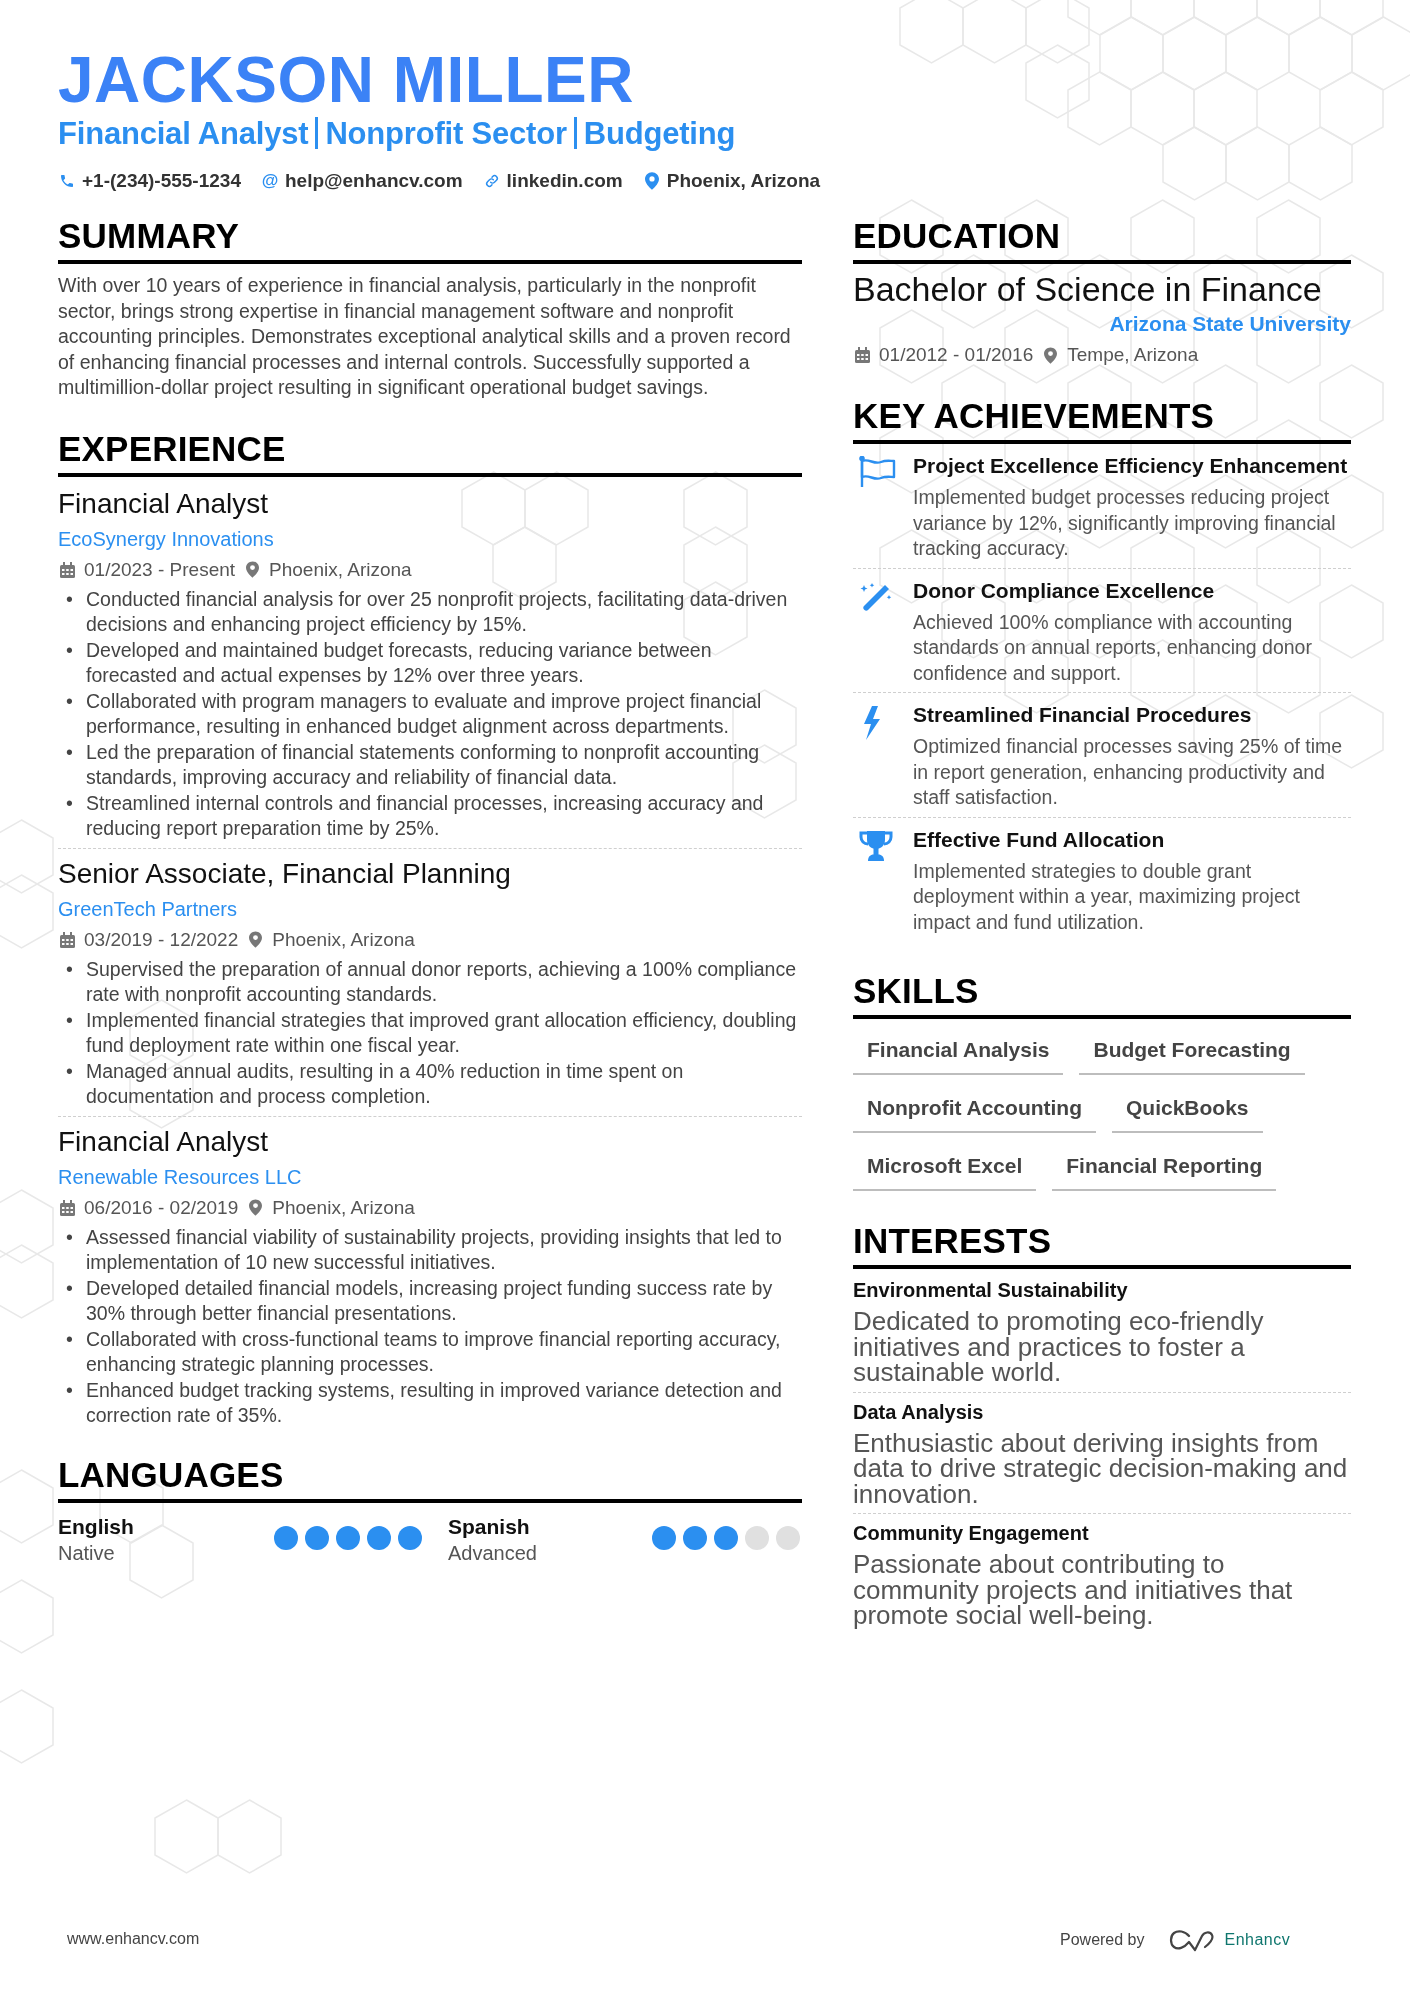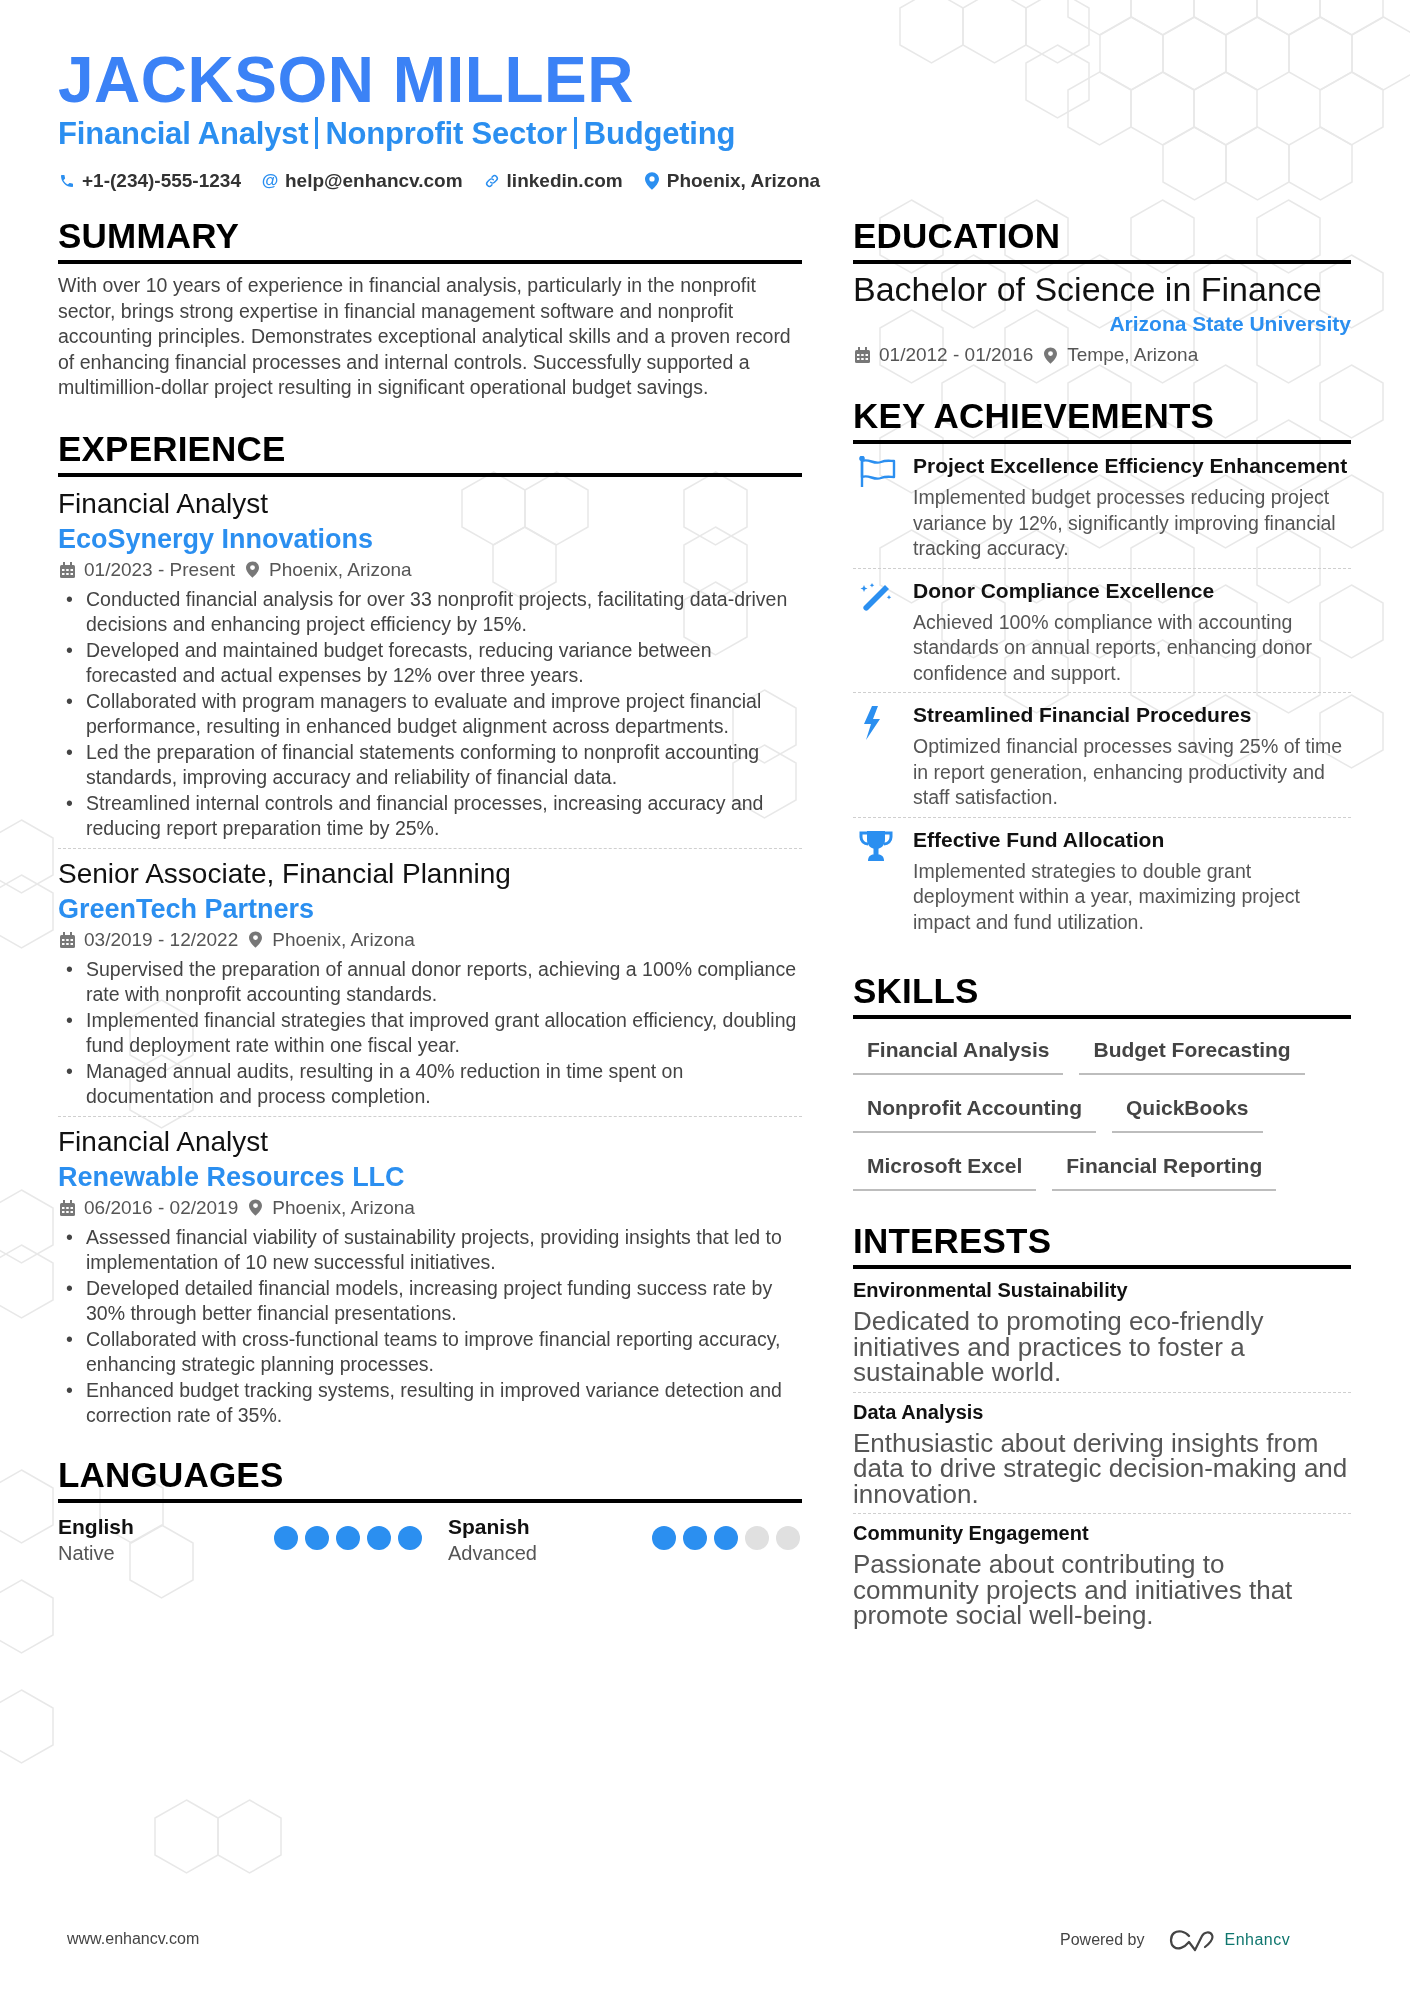--- a/index.html
+++ b/index.html
@@ -21,21 +21,21 @@
   .col-left { position: absolute; left: 58px; top: 212px; width: 744px; }
   .col-right { position: absolute; left: 853px; top: 212px; width: 498px; }
 
   .sec-title { font-size: 35px; font-weight: bold; color: #000; line-height: 44px; padding-top: 2px; border-bottom: 4px solid #000; padding-bottom: 2px; letter-spacing: 0.2px; }
 
   .summary { font-size: 19.5px; color: #444; line-height: 25.5px; margin-top: 9px; }
 
   .job { padding-top: 6px; padding-bottom: 6px; }
   .job + .job { border-top: 1.5px dashed #cfcfcf; }
   .job-title { font-size: 28px; color: #111; line-height: 38px; }
-  .job-company { font-size: 27px; font-weight: bold; color: #2b8ff0; line-height: 32px; }
+  .job-company { font-size: 20px; font-weight: normal; color: #2b8ff0; line-height: 32px; }
   .meta { display: flex; gap: 8px; font-size: 19px; color: #555; line-height: 30px; align-items: center; }
   .meta-item { display: flex; align-items: center; gap: 8px; }
   .meta-ico { color: #777; font-size: 16px; width: 18px; display: inline-flex; justify-content: center; }
   .bullets { list-style: none; font-size: 19.5px; color: #444; line-height: 25.5px; margin-top: 2px; }
   .bullets li { position: relative; padding-left: 28px; }
   .bullets li::before { content: "•"; position: absolute; left: 8px; top: 0; color: #444; }
 
   .languages { display: flex; margin-top: 10px; }
   .lang { width: 390px; display: flex; justify-content: space-between; align-items: flex-start; padding-right: 26px; }
   .lang:last-child { padding-right: 2px; width: 354px; }
@@ -236,21 +236,21 @@
           <span class="meta-item">
             <span class="meta-ico">
                 <svg width="13" height="17" viewBox="0 0 24 30">
                   <path fill="#777" d="M12 0C5.4 0 0 5.2 0 11.6 0 20.3 12 30 12 30s12-9.7 12-18.4C24 5.2 18.6 0 12 0zm0 16a4.5 4.5 0 1 1 0-9 4.5 4.5 0 0 1 0 9z"></path>
                 </svg>
               </span>
             <span>Phoenix, Arizona</span>
           </span>
         </div>
         <ul class="bullets">
-          <li>Conducted financial analysis for over 33 nonprofit projects, facilitating data-driven decisions and enhancing project efficiency by 15%.</li>
+          <li>Conducted financial analysis for over 25 nonprofit projects, facilitating data-driven decisions and enhancing project efficiency by 15%.</li>
           <li>Developed and maintained budget forecasts, reducing variance between forecasted and actual expenses by 12% over three years.</li>
           <li>Collaborated with program managers to evaluate and improve project financial performance, resulting in enhanced budget alignment across departments.</li>
           <li>Led the preparation of financial statements conforming to nonprofit accounting standards, improving accuracy and reliability of financial data.</li>
           <li>Streamlined internal controls and financial processes, increasing accuracy and reducing report preparation time by 25%.</li>
         </ul>
       </div>
 
       <div class="job">
         <div class="job-title">Senior Associate, Financial Planning</div>
         <div class="job-company">GreenTech Partners</div>

